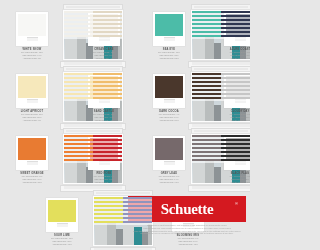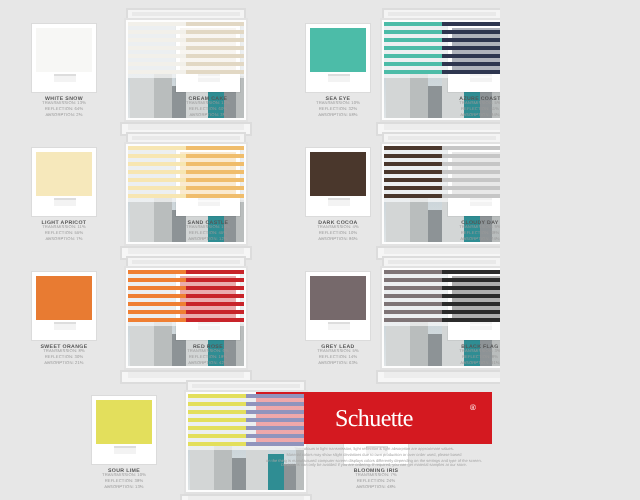--- a/index.html
+++ b/index.html
@@ -69,21 +69,21 @@
   }
   .win-sill2{height:3px;background:#ededed;margin:0 3px;}
 
   
   #logo-block{position:absolute;left:128px;top:196px;width:118px;}
   .logo-banner{
     background:#d41920;height:26px;display:flex;
     align-items:center;justify-content:center;position:relative;
   }
   .logo-word{
-    color:#fff;font-size:12px;font-weight:normal;
+    color:#fff;font-size:15px;font-weight:bold;
     letter-spacing:-0.3px;font-family:"Liberation Serif", serif;text-align:center;
   }
   .logo-reg{
     color:#fff;font-size:4px;position:absolute;
     top:5px;right:8px;
   }
   .disclaimer{margin-top:2px;}
   .disc-line{
     font-size:2px;line-height:2.8px;color:#a6a6a6;
     text-align:center;white-space:nowrap;

